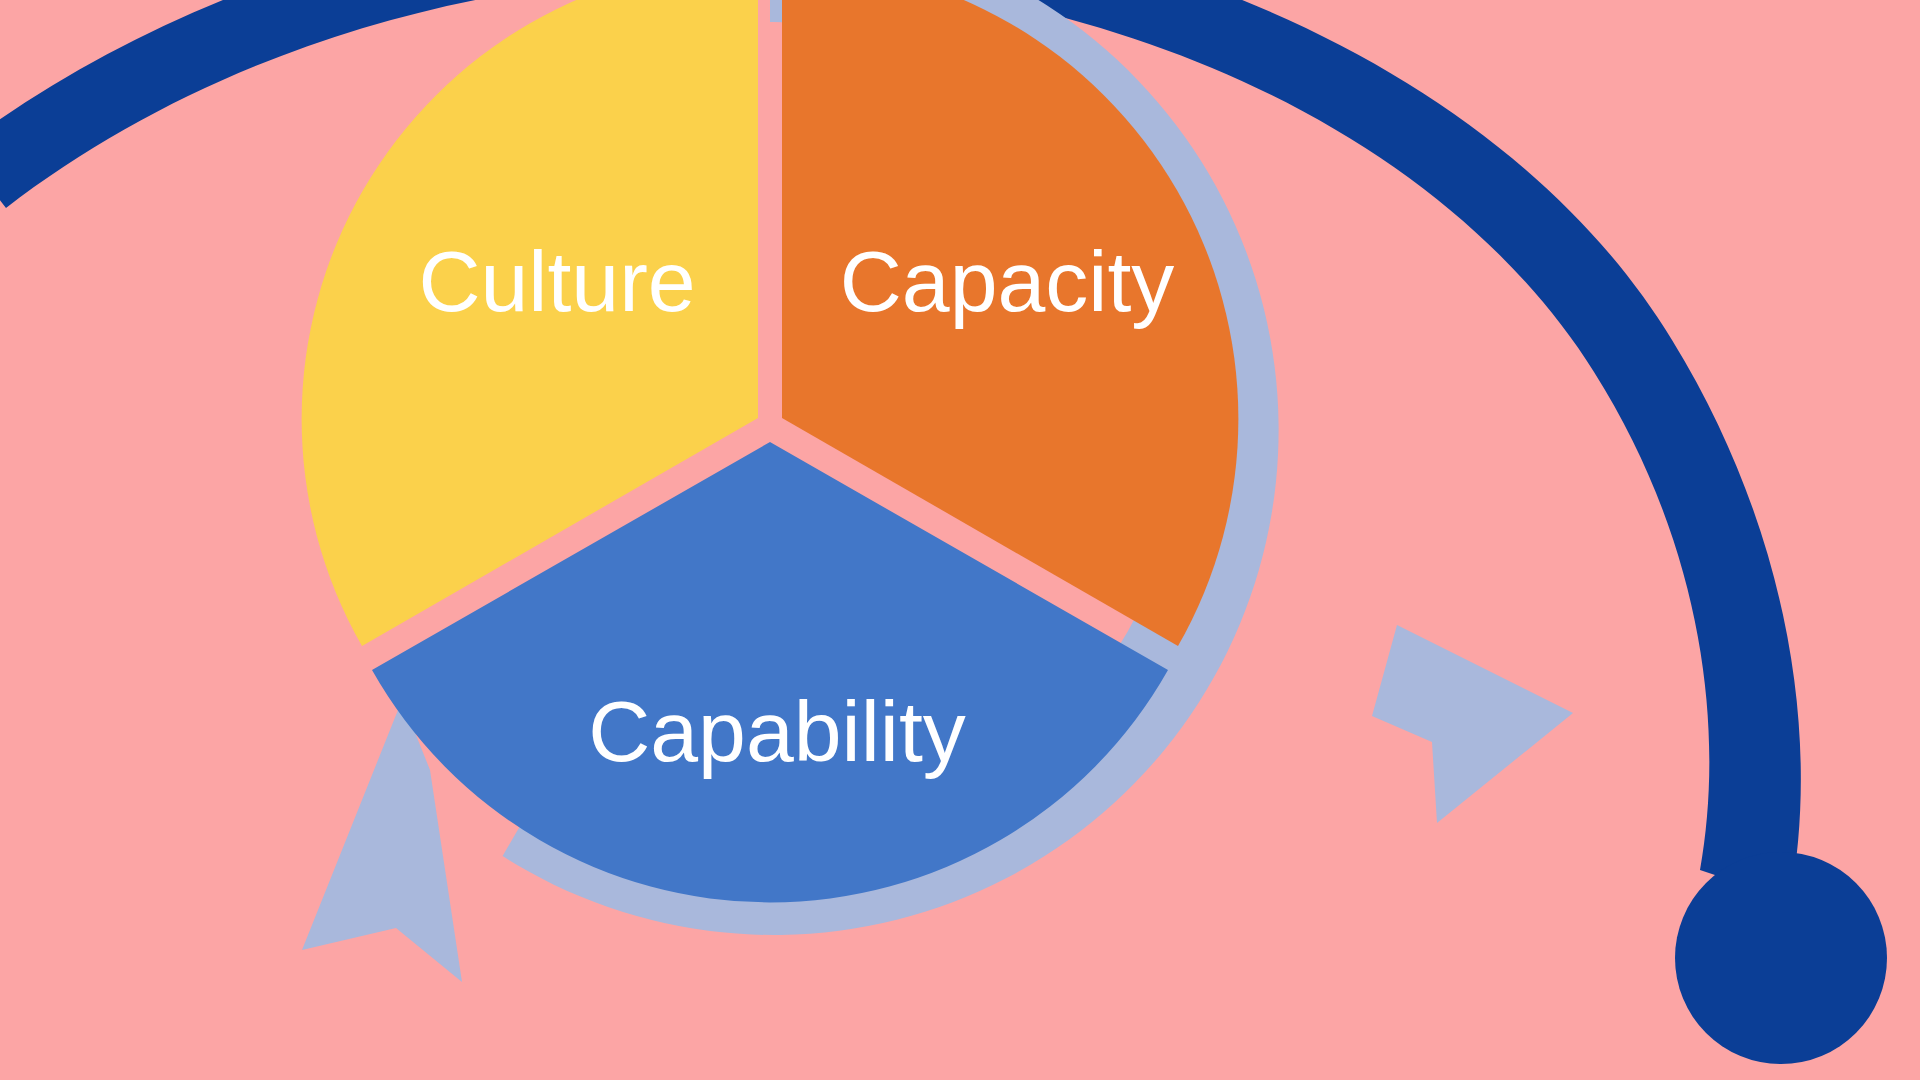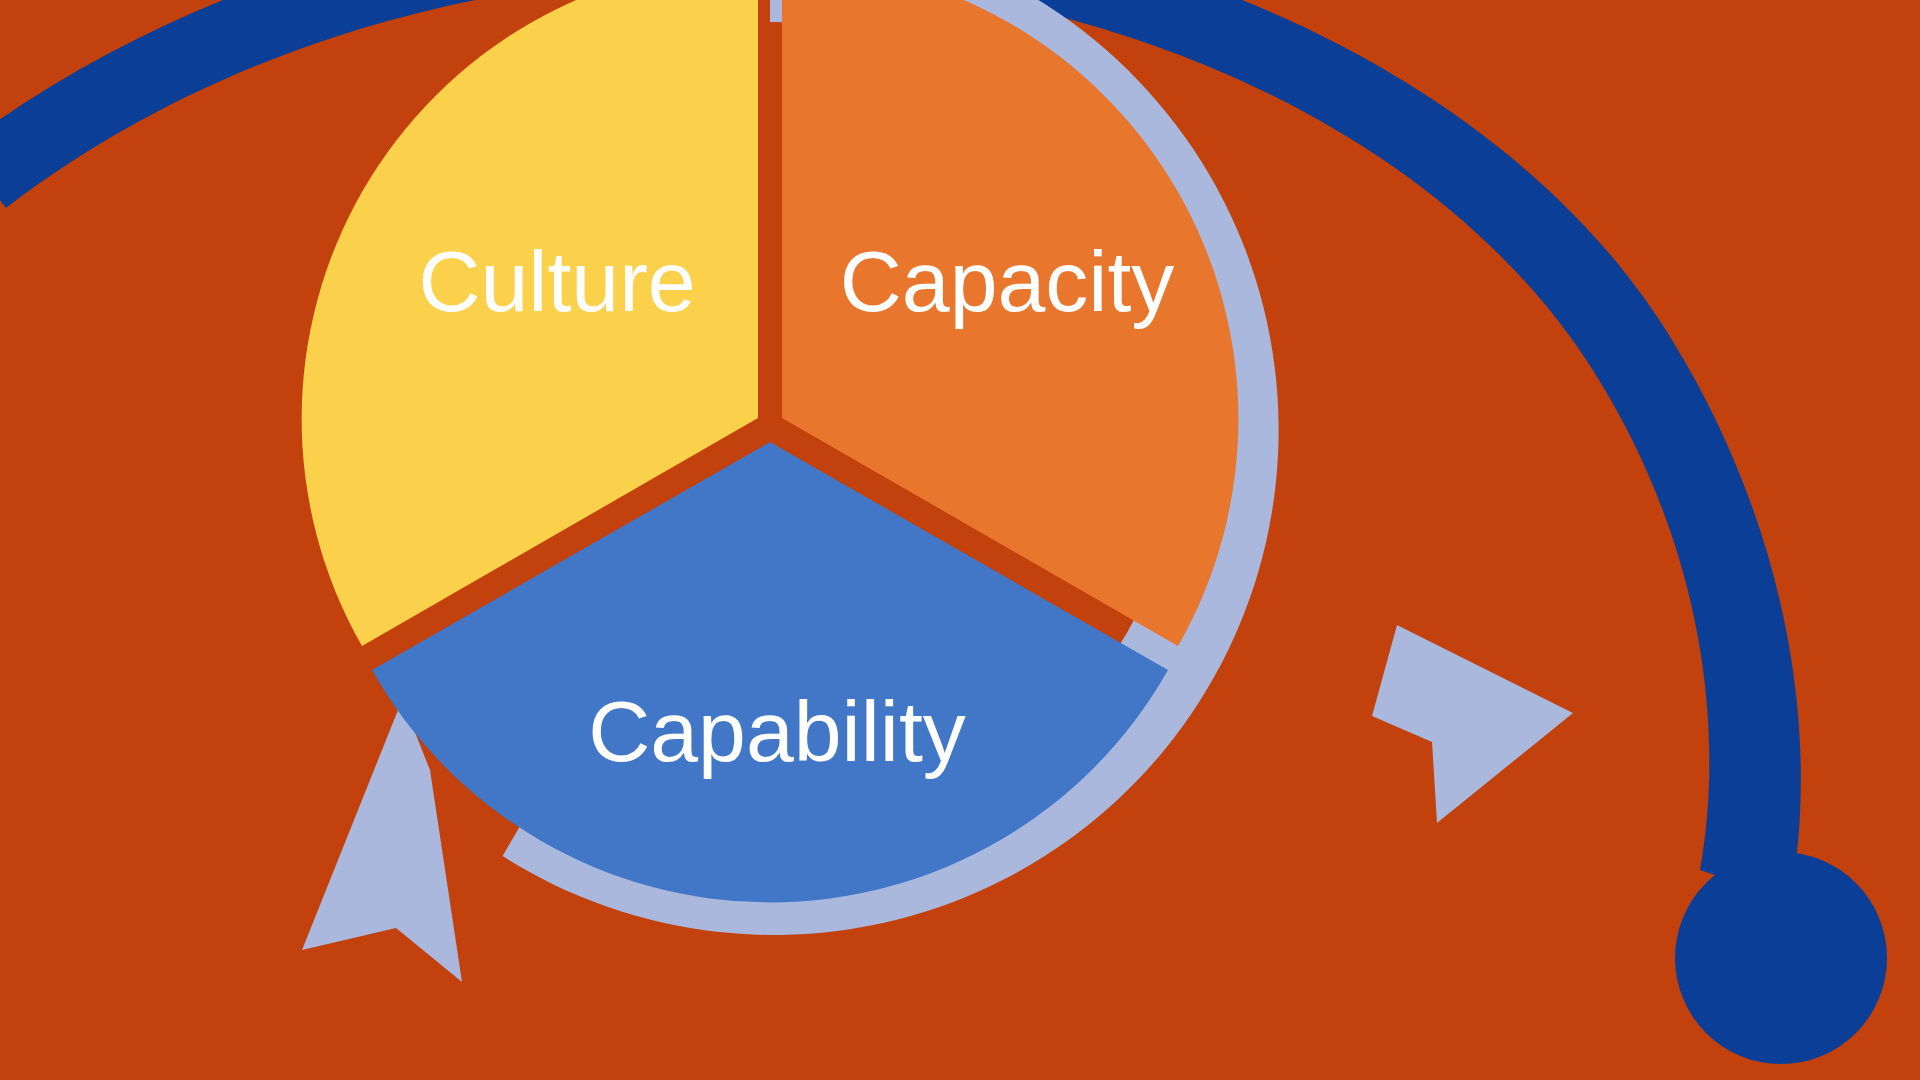--- a/index.html
+++ b/index.html
@@ -11,21 +11,21 @@
   body {
     width: 1920px;
     height: 1080px;
     overflow: hidden;
     font-family: "Liberation Sans", sans-serif;
   }
   #stage {
     position: relative;
     width: 1920px;
     height: 1080px;
-    background: #c2410c;
+    background: #fca5a5;
   }
   #diagram-svg {
     position: absolute;
     left: 0;
     top: 0;
     width: 1920px;
     height: 1080px;
     display: block;
   }
   .wedge-label {

